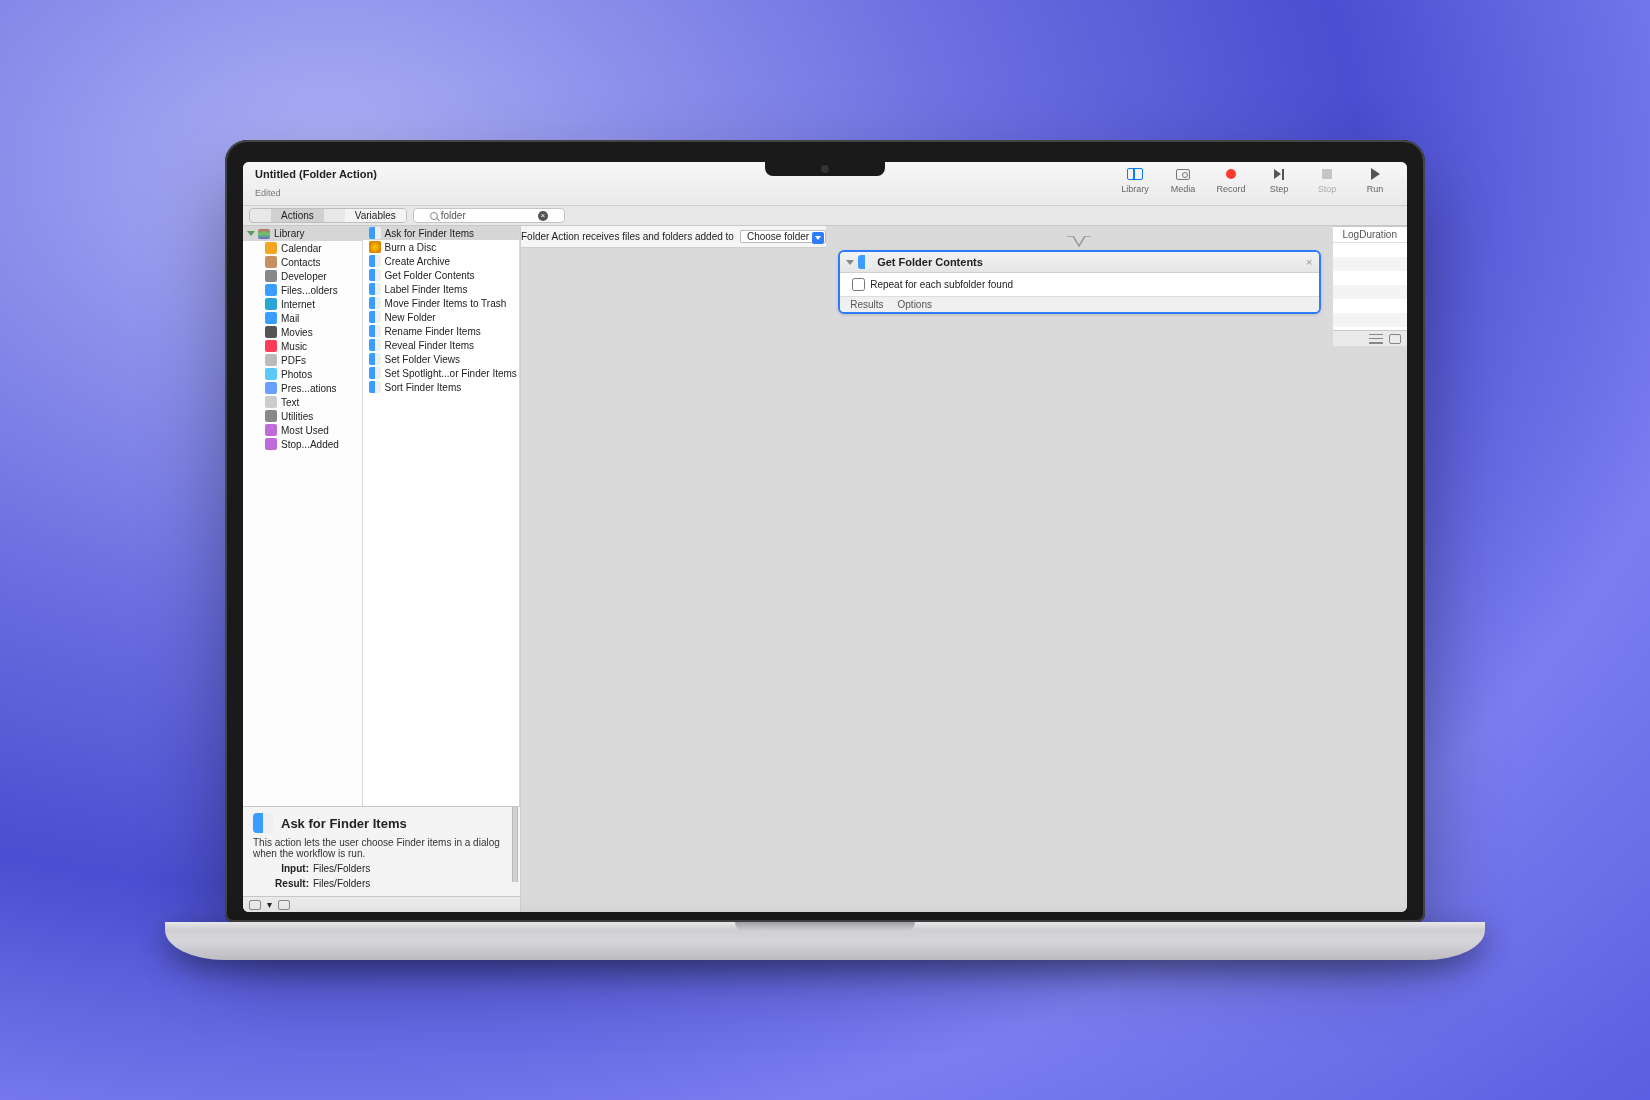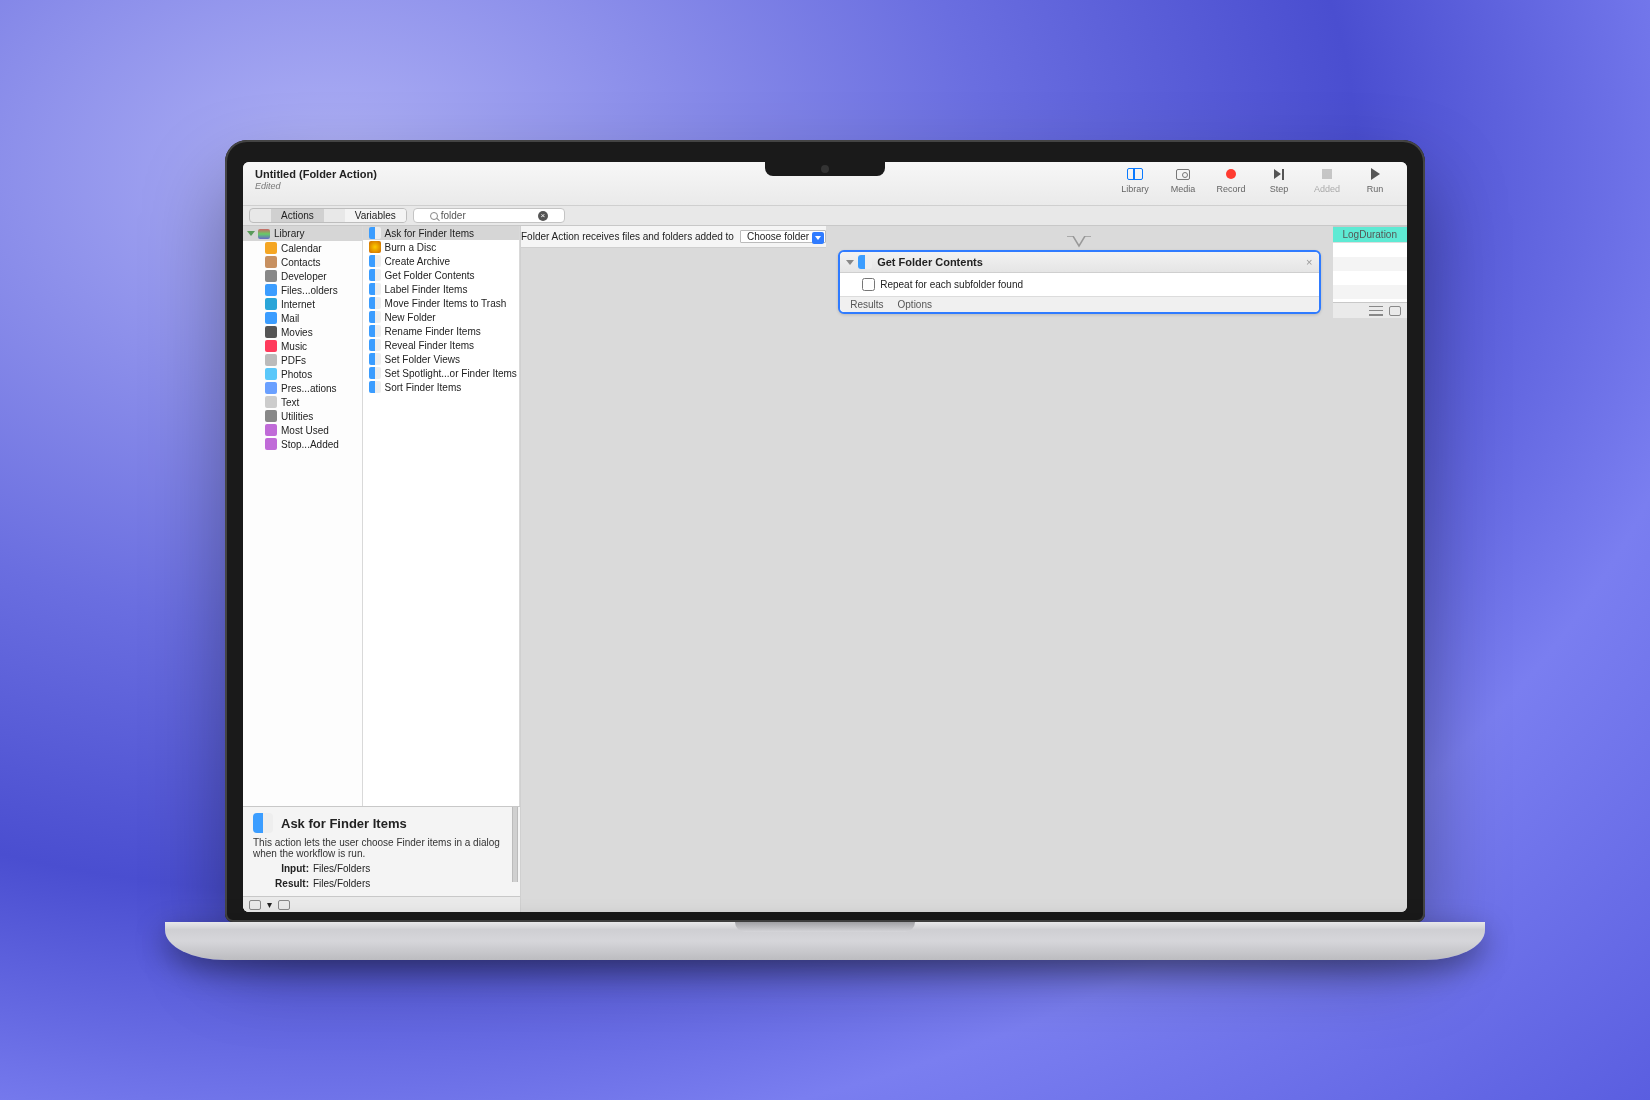--- a/index.html
+++ b/index.html
@@ -43,21 +43,21 @@
   
   .titlebar {
     background: linear-gradient(#f7f7f7,#eaeaea);
     border-bottom: 1px solid #cfcfcf;
     padding: 4px 12px 0 12px;
     display: flex; justify-content: space-between; align-items: flex-start;
     height: 44px;
   }
   .title-block { padding-top:2px; }
   .title { font-weight: 600; font-size: 11px; }
-  .subtitle { font-size: 9px; color: #777; margin-top:1px;font-style:italic; }
+  .subtitle { font-size: 9px; color: #777; margin-top:8px; }
   .tb-buttons { display:flex; gap: 8px; }
   .tb-btn { display:flex; flex-direction:column; align-items:center; width:40px; cursor:default; }
   .tb-btn .ico { width:22px; height:16px; display:flex; align-items:center; justify-content:center; color:#555;}
   .tb-btn .lbl { font-size:9px; color:#666; margin-top:2px;}
   .rec-dot{width:10px;height:10px;background:#ff3b30;border-radius:50%;}
   .play{width:0;height:0;border-left:9px solid #555;border-top:6px solid transparent;border-bottom:6px solid transparent;}
   .skip{display:flex;align-items:center;} .skip .play{border-left:7px solid #555;border-top:5px solid transparent;border-bottom:5px solid transparent;} .skip .bar{width:2px;height:11px;background:#555;margin-left:1px;}
   .stopico{width:10px;height:10px;background:#999;}
   .lib-ico{width:16px;height:12px;border:1.5px solid #0a7aff;border-radius:2px;position:relative;}
   .lib-ico::after{content:"";position:absolute;left:5px;top:-1px;bottom:-1px;width:1.5px;background:#0a7aff;}
@@ -108,26 +108,26 @@
   .connector svg{width:100%;height:100%;}
 
   .action-card{
     border:2px solid #2f7bff; border-radius:6px; background:#fff; box-shadow:0 1px 3px rgba(0,0,0,.15);
   }
   .ac-head{background:linear-gradient(#f2f2f2,#e5e5e5); border-bottom:1px solid #cfcfcf; border-radius:5px 5px 0 0;
     padding:3px 6px; display:flex; align-items:center;}
   .ac-head .tri{width:0;height:0;border-left:4px solid transparent;border-right:4px solid transparent;border-top:5px solid #888;margin-right:4px;}
   .ac-head .t{font-weight:600;font-size:11px;}
   .ac-head .x{margin-left:auto;color:#999;font-size:11px;cursor:default;}
-  .ac-body{padding:5px 22px; display:flex; align-items:center; font-size:10px;}
+  .ac-body{padding:5px 12px; display:flex; align-items:center; font-size:10px;}
   .ac-body input[type=checkbox]{margin-right:5px;}
   .ac-foot{background:#f0f0f0;border-top:1px solid #dcdcdc;border-radius:0 0 5px 5px;padding:2px 10px;display:flex;gap:14px;font-size:10px;color:#555;}
 
   
-  .log{ height:92px; background:#5eead4; border-top:1px solid #c8c8c8; display:flex; flex-direction:column;}
+  .log{ height:120px; background:#ffffff; border-top:1px solid #c8c8c8; display:flex; flex-direction:column;}
   .log-head{display:flex; font-size:10px; color:#555; border-bottom:1px solid #ddd; padding:2px 10px;}
   .log-head .dur{margin-left:auto;}
   .log-rows{flex:1; background:repeating-linear-gradient(#fff 0 14px,#f4f4f4 14px 28px);}
 
   
   .desc{ height:90px; background:#f4f4f4; border-top:1px solid #c8c8c8; padding:6px 10px; position:relative;}
   .desc .resizer{position:absolute; right:2px; top:0; bottom:14px; width:6px; background:#d0d0d0; border-left:1px solid #bbb;border-right:1px solid #bbb;}
   .desc h3{font-size:13px; font-weight:700; display:flex; align-items:center; gap:8px;}
   .desc h3 .ic{width:20px;height:20px;border-radius:4px;}
   .desc p{font-size:10px; margin-top:4px; color:#333; max-width:300px;}
@@ -182,21 +182,21 @@
                   <div class="play"></div>
                   <div class="bar"></div>
                 </div>
               </div>
               <div class="lbl">Step</div>
             </div>
           <div class="tb-btn" style="opacity:.5">
               <div class="ico">
                 <div class="stopico"></div>
               </div>
-              <div class="lbl">Added</div>
+              <div class="lbl">Stop</div>
             </div>
           <div class="tb-btn">
               <div class="ico">
                 <div class="play"></div>
               </div>
               <div class="lbl">Run</div>
             </div>
         </div>
       </div>
 

